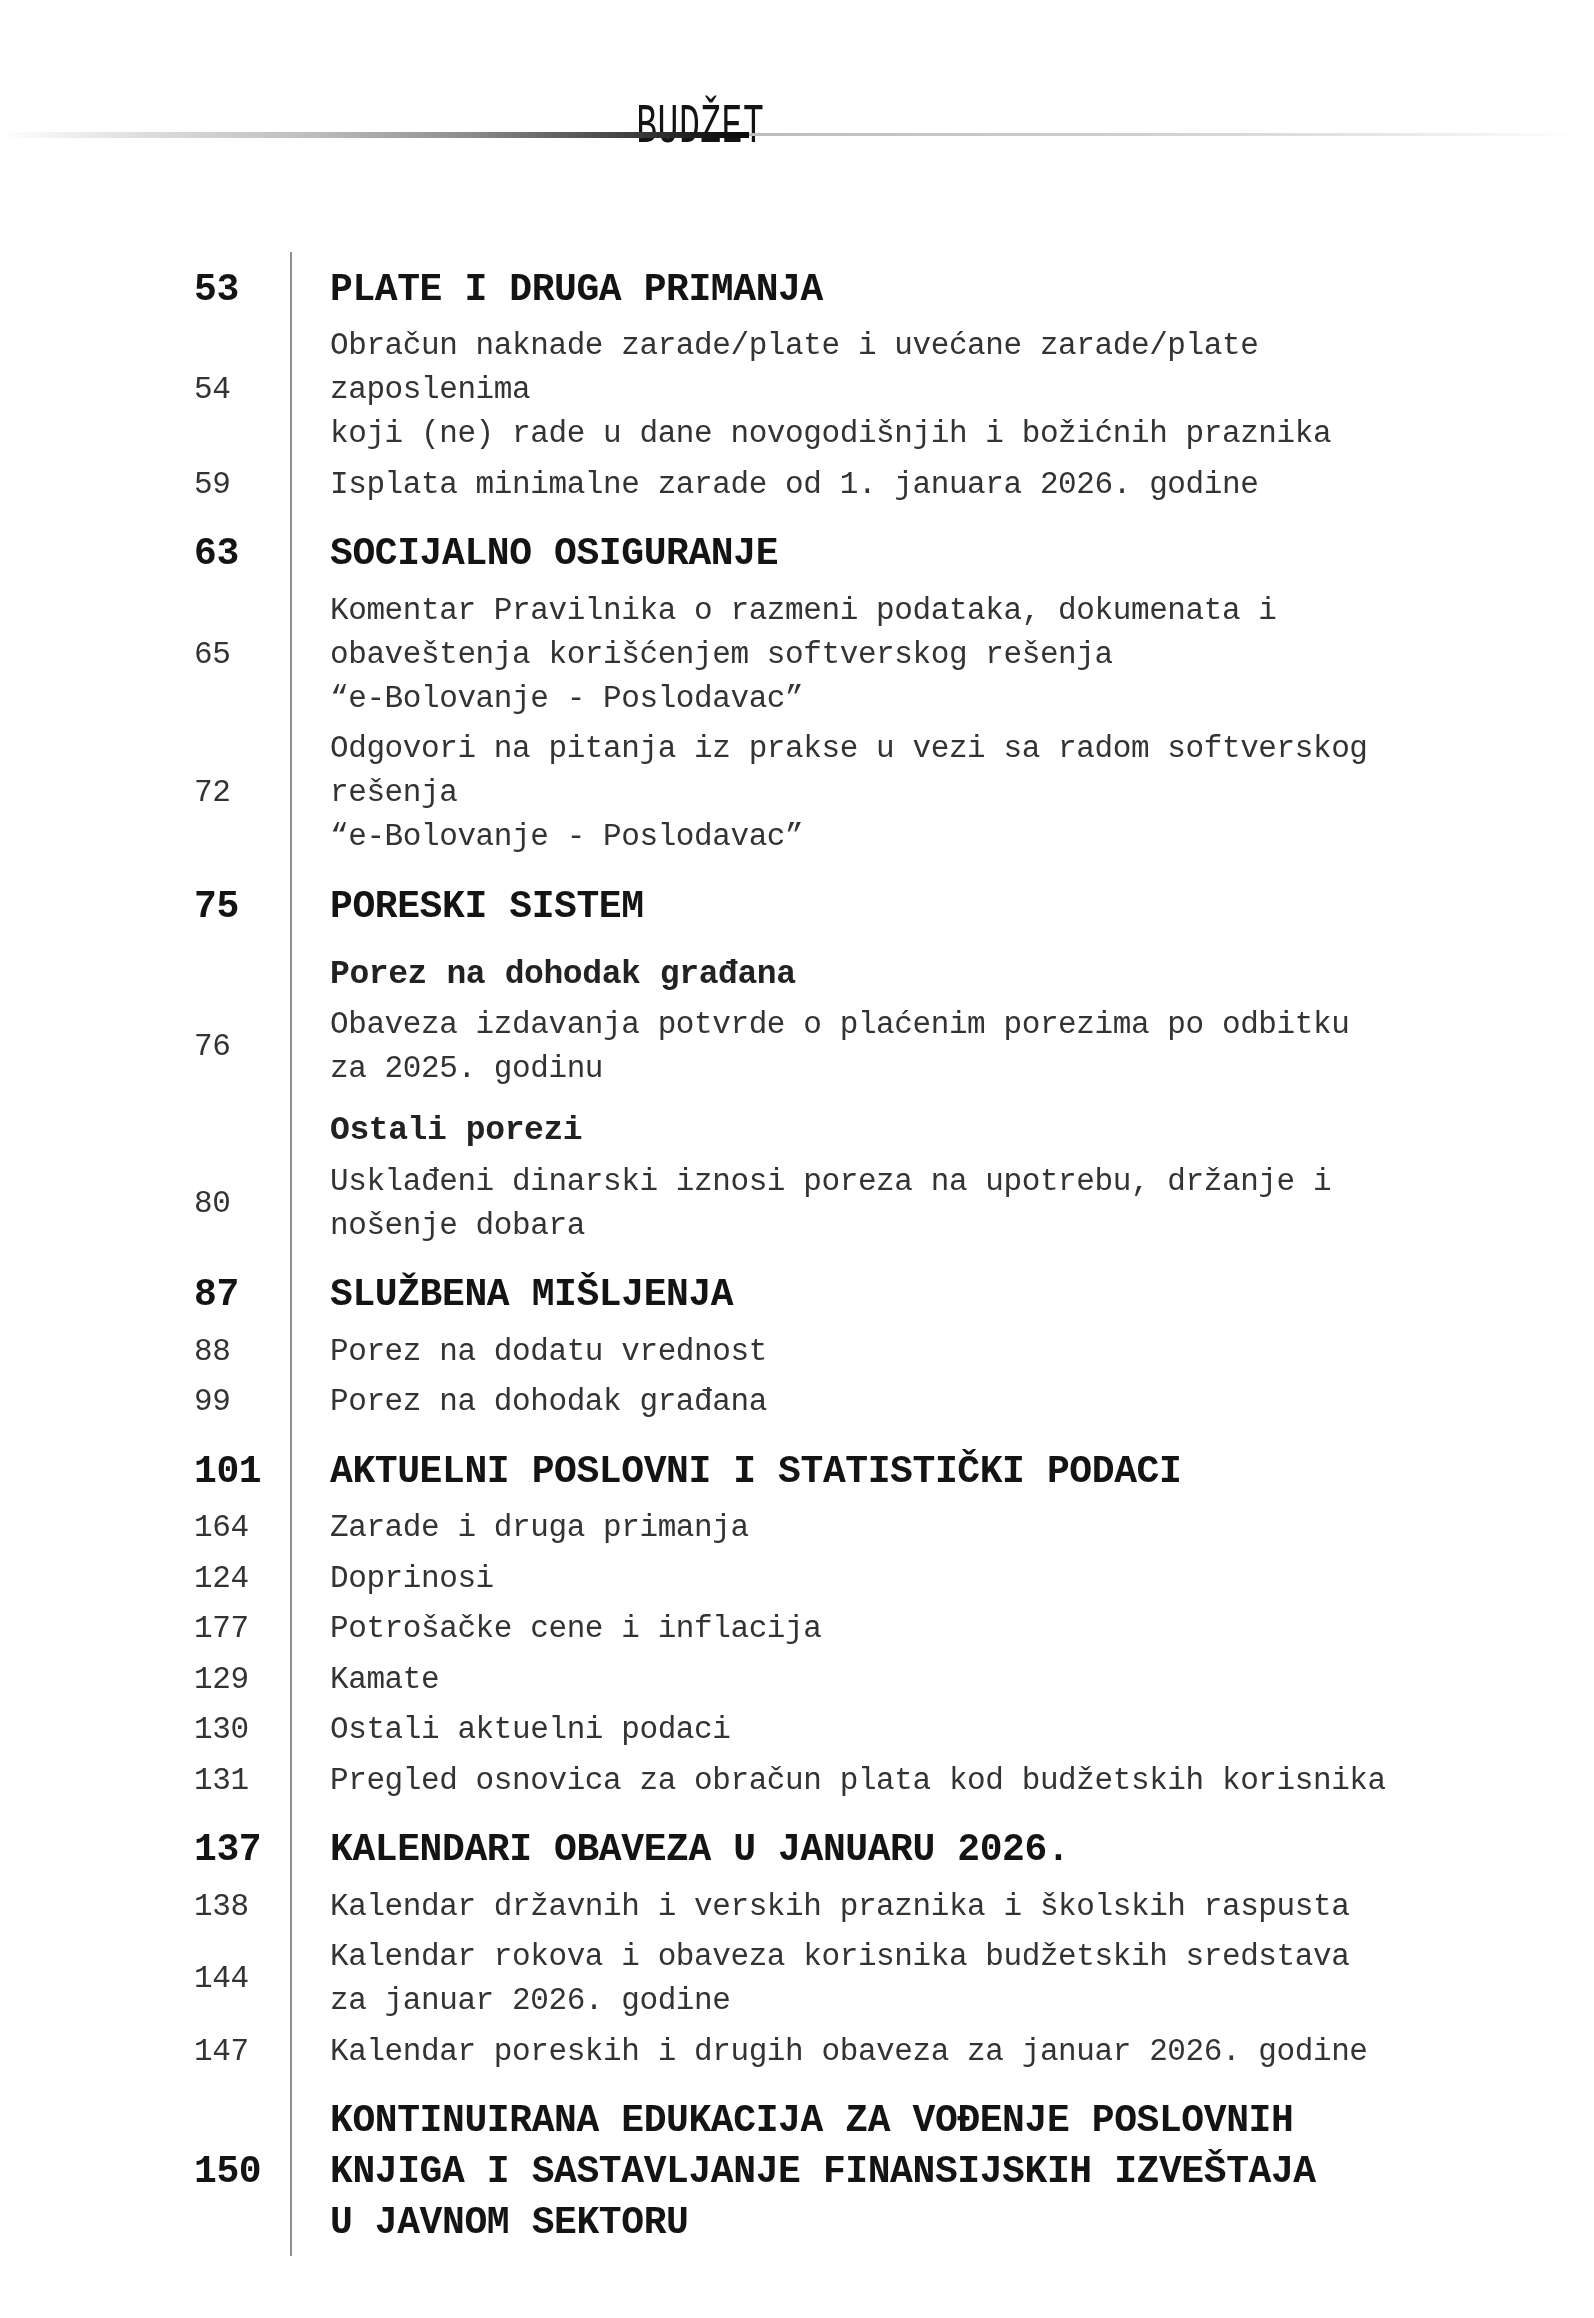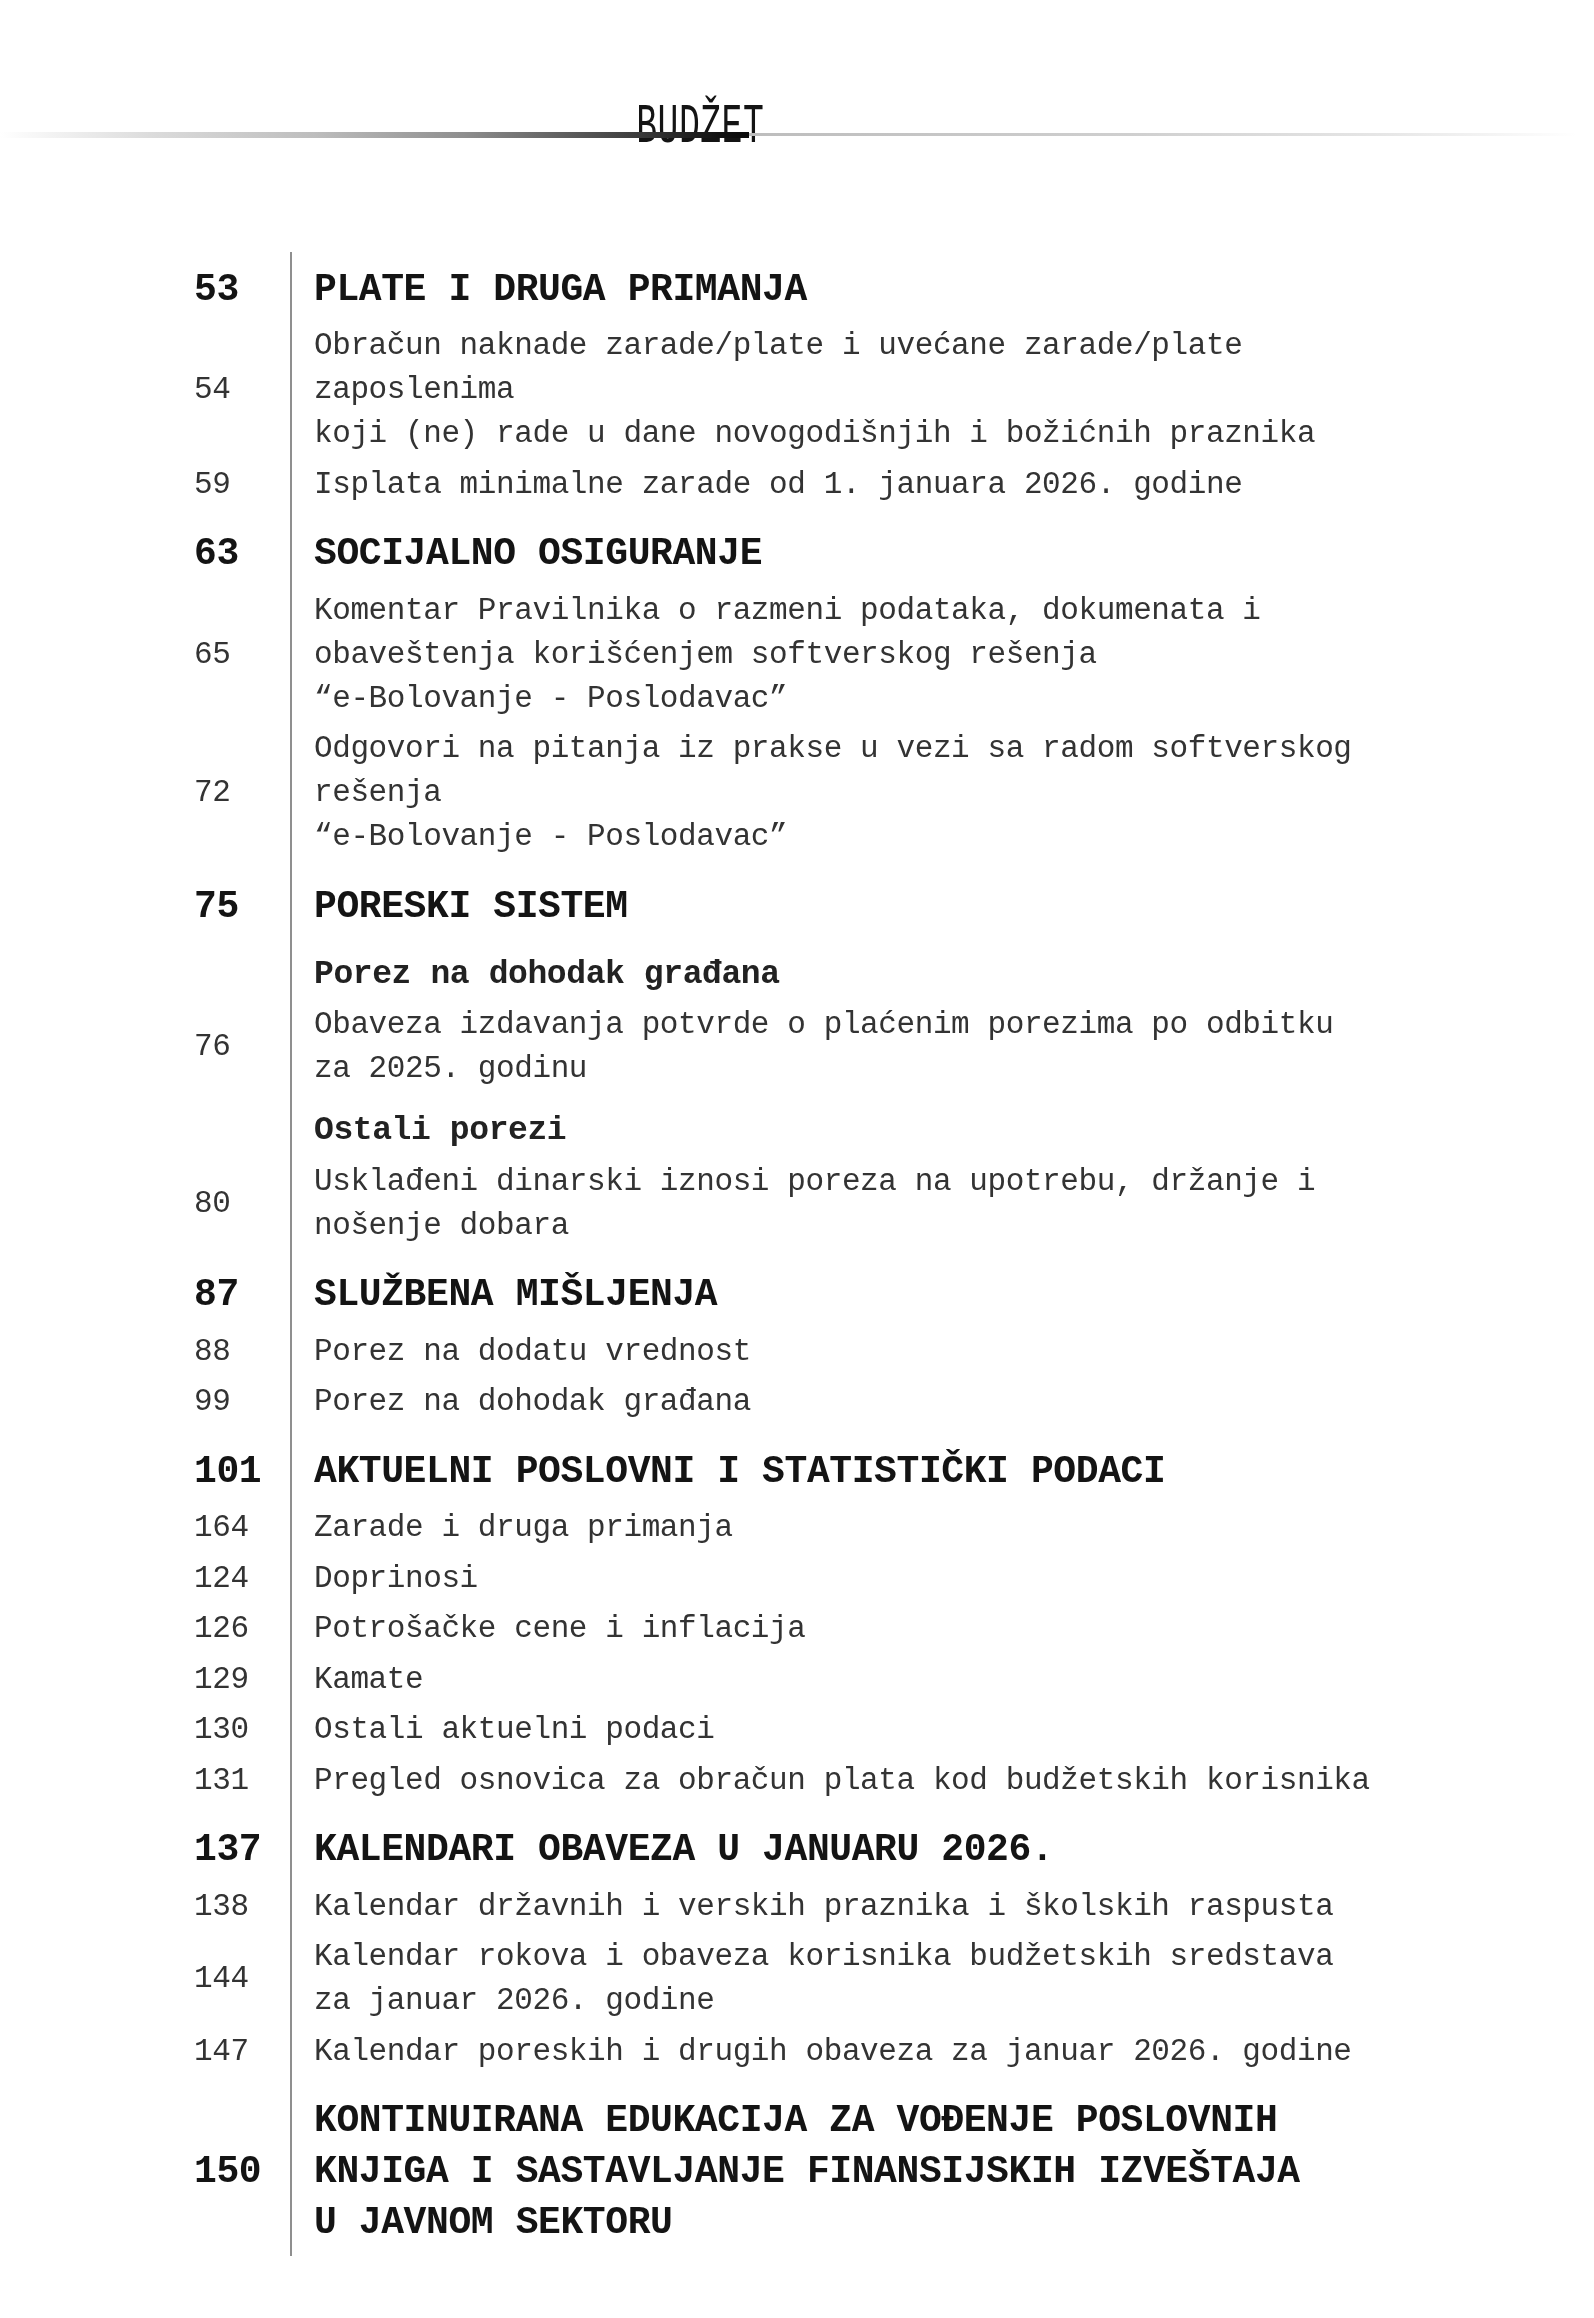--- a/index.html
+++ b/index.html
@@ -75,21 +75,21 @@
   .row {
     display: flex;
     align-items: center;
   }
   .row .num {
     flex: 0 0 96px;
     width: 96px;
   }
   .row .title {
     flex: 1;
-    padding-left: 24px;
+    padding-left: 40px;
     white-space: pre-line;
   }
 
   .row.item .num,
   .row.item .title {
     font-size: 31px;
     line-height: 44px;
     font-weight: 400;
     letter-spacing: -0.4px;
     color: var(--body-text, #333333);
@@ -197,21 +197,21 @@
       </div>
       <div class="row item">
         <div class="num">164</div>
         <div class="title">Zarade i druga primanja</div>
       </div>
       <div class="row item">
         <div class="num">124</div>
         <div class="title">Doprinosi</div>
       </div>
       <div class="row item">
-        <div class="num">126</div>
+        <div class="num">177</div>
         <div class="title">Potrošačke cene i inflacija</div>
       </div>
       <div class="row item">
         <div class="num">129</div>
         <div class="title">Kamate</div>
       </div>
       <div class="row item">
         <div class="num">130</div>
         <div class="title">Ostali aktuelni podaci</div>
       </div>

